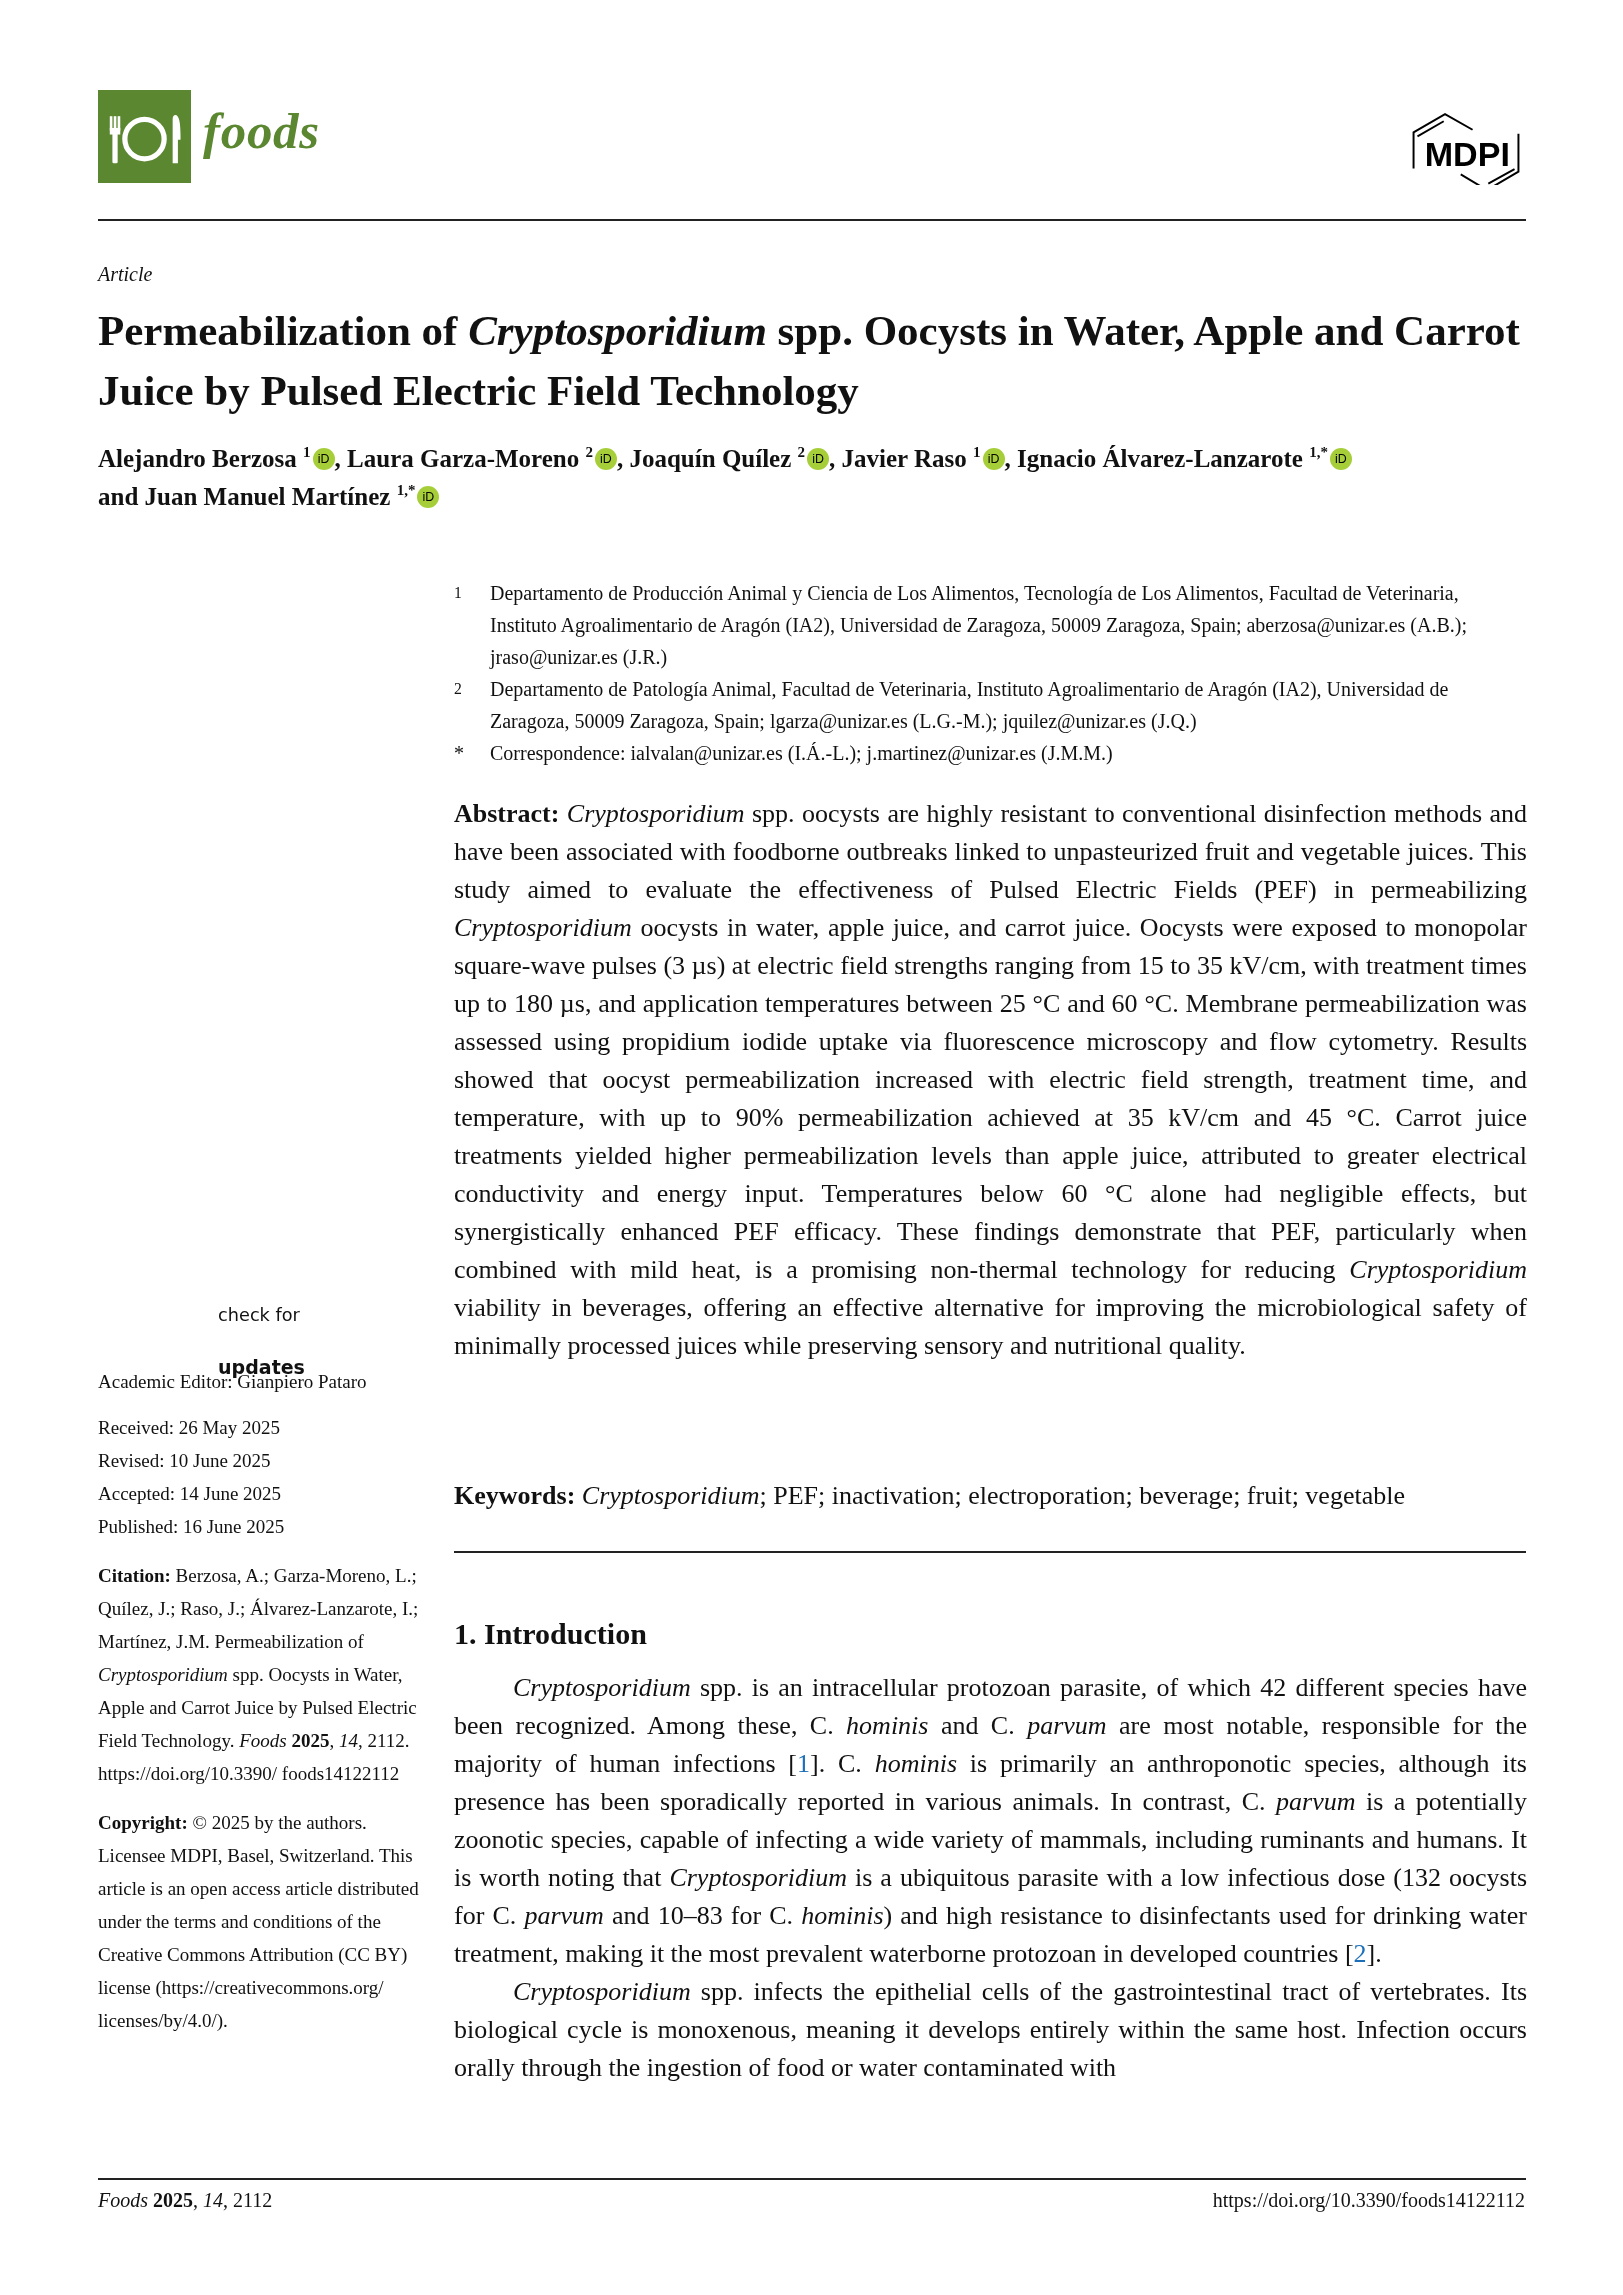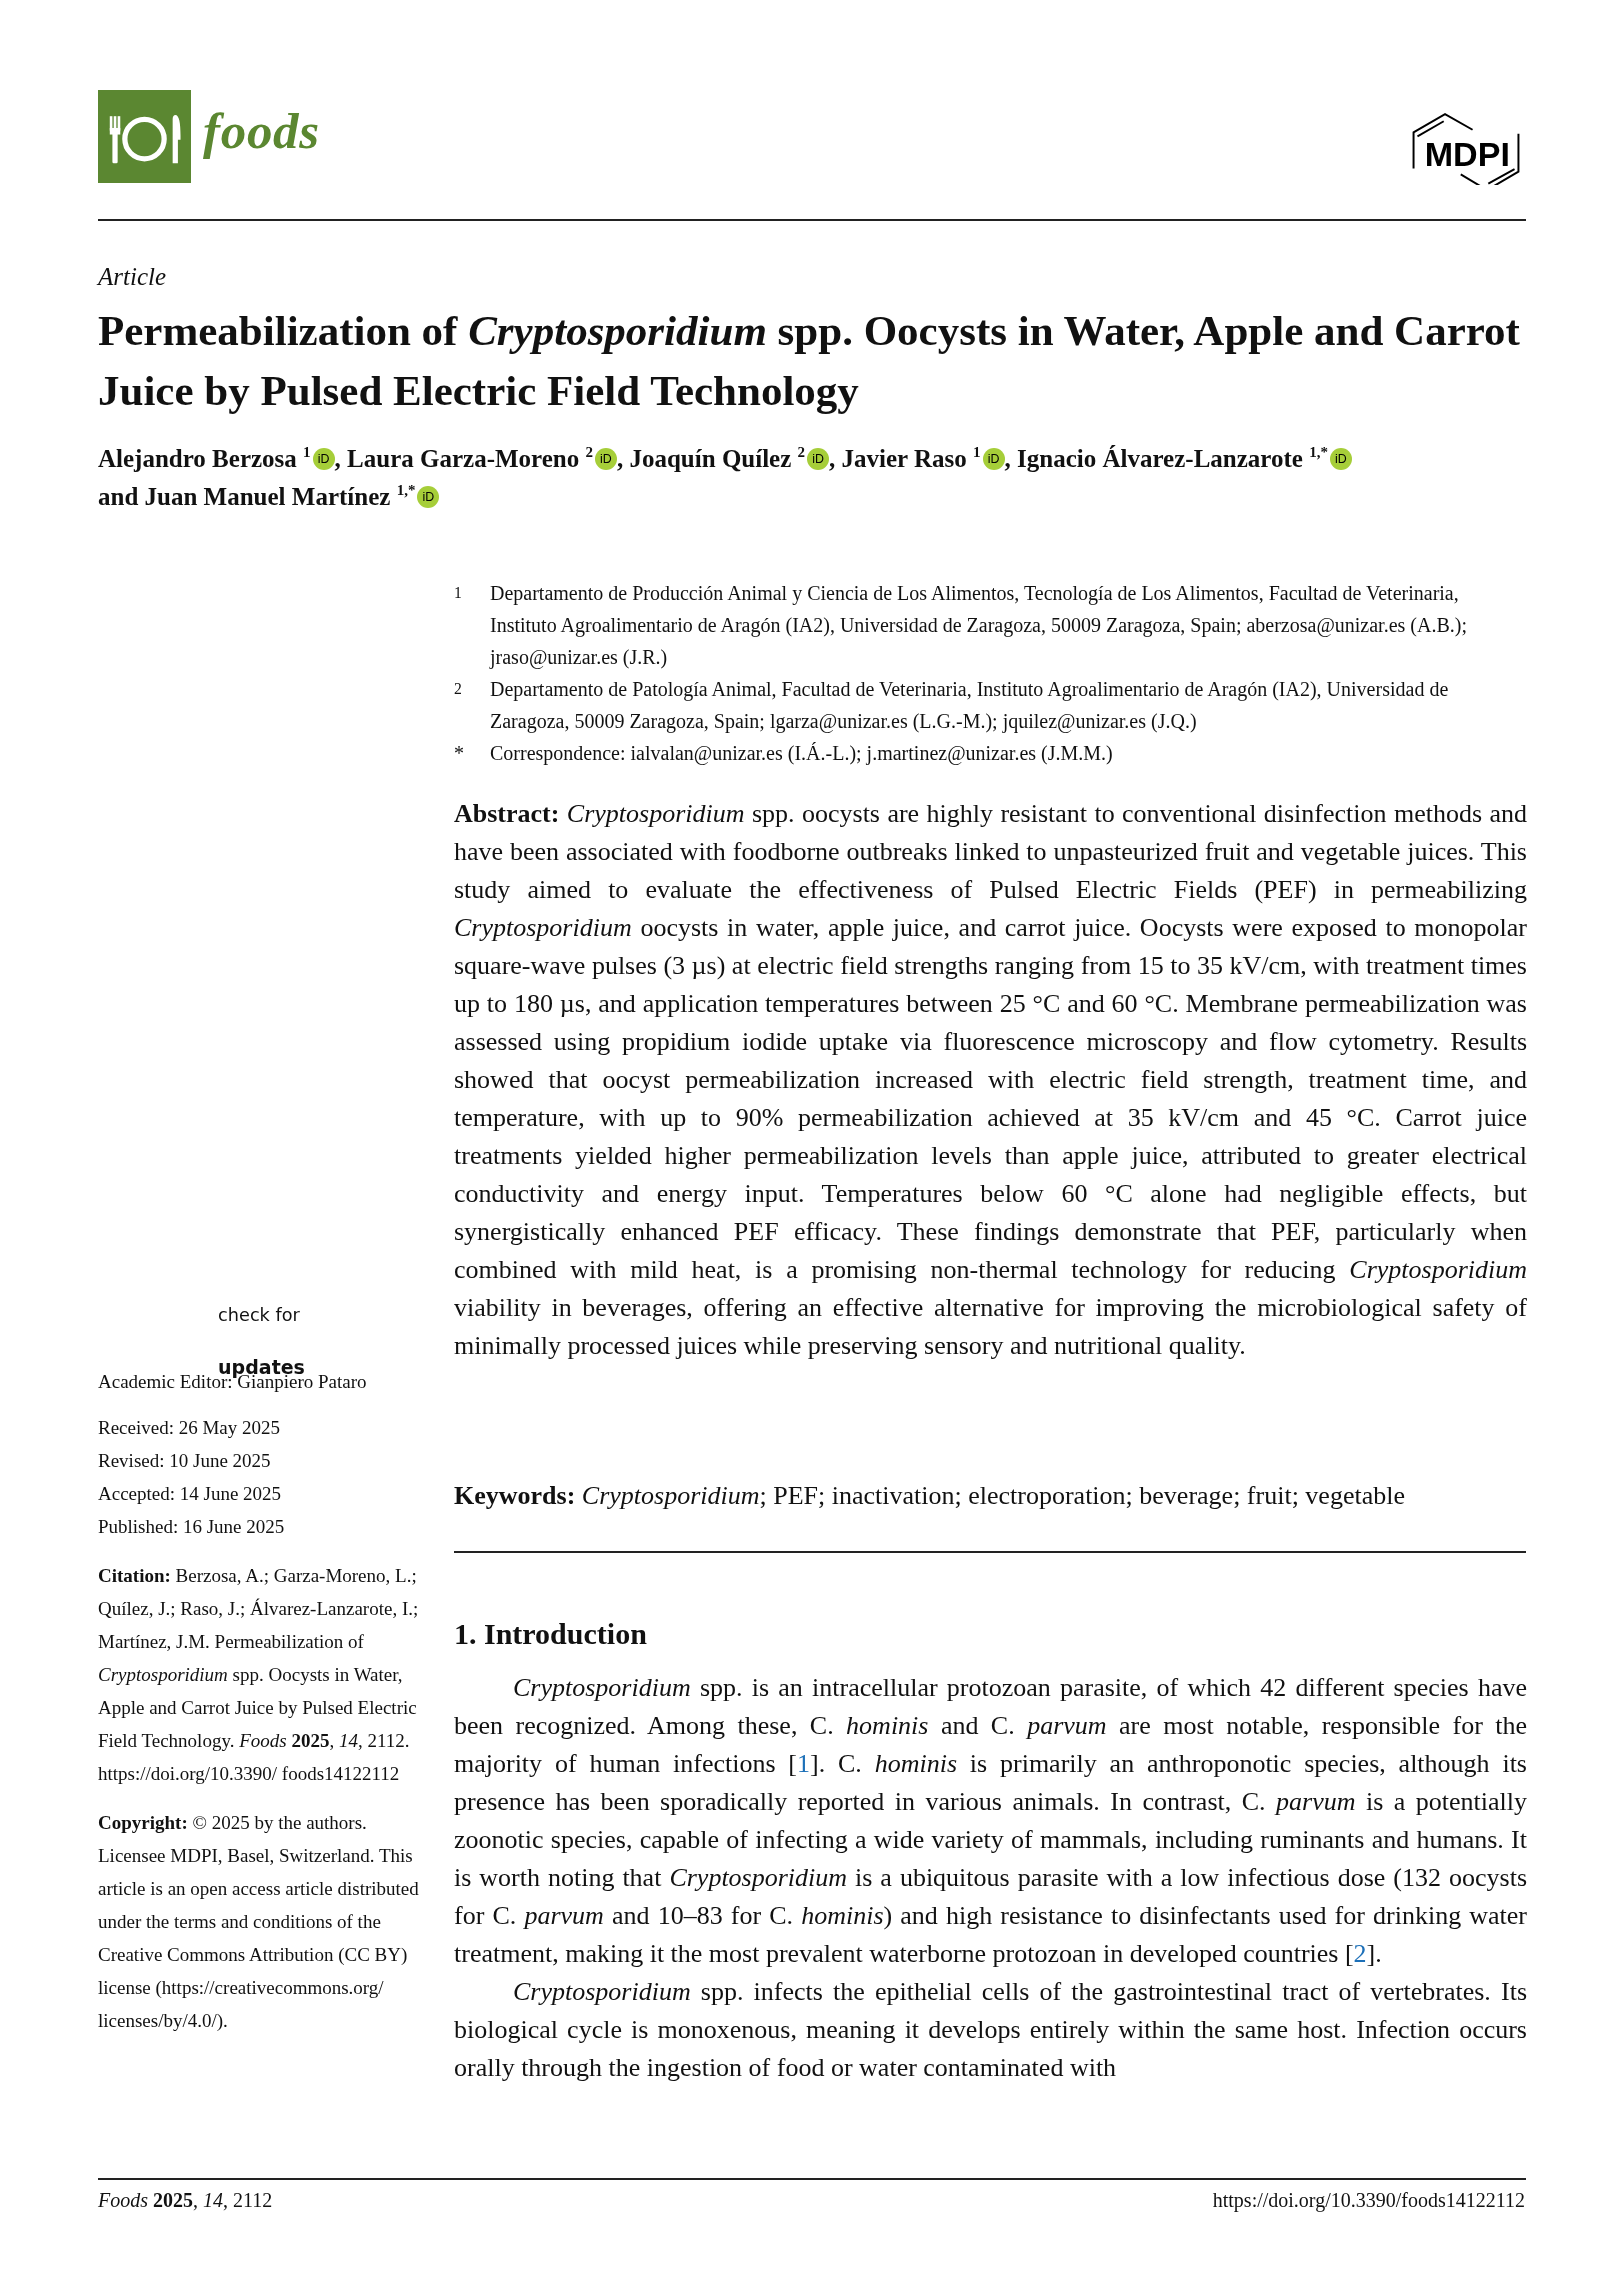--- a/index.html
+++ b/index.html
@@ -11,21 +11,21 @@
 
   
   #logo-box { left: 98px; top: 90px; width: 93px; height: 93px; background: #5b8731; }
   #journal-name { left: 203px; top: 102px; font-size: 51px; font-style: italic; font-weight: bold; color: #5b8731; letter-spacing: 0.7px; }
   #mdpi-logo { left: 1407px; top: 106px; width: 118px; height: 79px; }
   .rule { position: absolute; left: 98px; width: 1428px; height: 2px; background: #222; }
   #rule-top { top: 219px; }
   #rule-mid { top: 1551px; left: 454px; width: 1072px; }
   #rule-bottom { top: 2178px; }
 
-  #article-type { left: 98px; top: 263px; font-size: 25px; font-style: italic; }
+  #article-type { left: 98px; top: 263px; font-size: 20px; font-style: italic; }
   #title { left: 98px; top: 301px; width: 1440px; font-size: 43px; font-weight: bold; line-height: 60px; font-family: Liberation Serif, serif; }
   #authors { left: 98px; top: 440px; width: 1440px; font-size: 25px; font-weight: bold; line-height: 38px; }
   .orcid { display: inline-block; width: 22px; height: 22px; border-radius: 50%; background: #a6ce39; color: #000000;
            font-family: "Liberation Sans", sans-serif; font-size: 12.4px; font-weight: normal; text-align: center;
            line-height: 22px; vertical-align: 3.9px; margin-left: 2px; }
   sup { font-size: 60%; vertical-align: 10.5px; line-height: 0; }
 
   
   #affiliations { left: 454px; top: 577px; width: 1073px; font-size: 20px; line-height: 32px; }
   .aff-row { position: relative; padding-left: 36px; }

